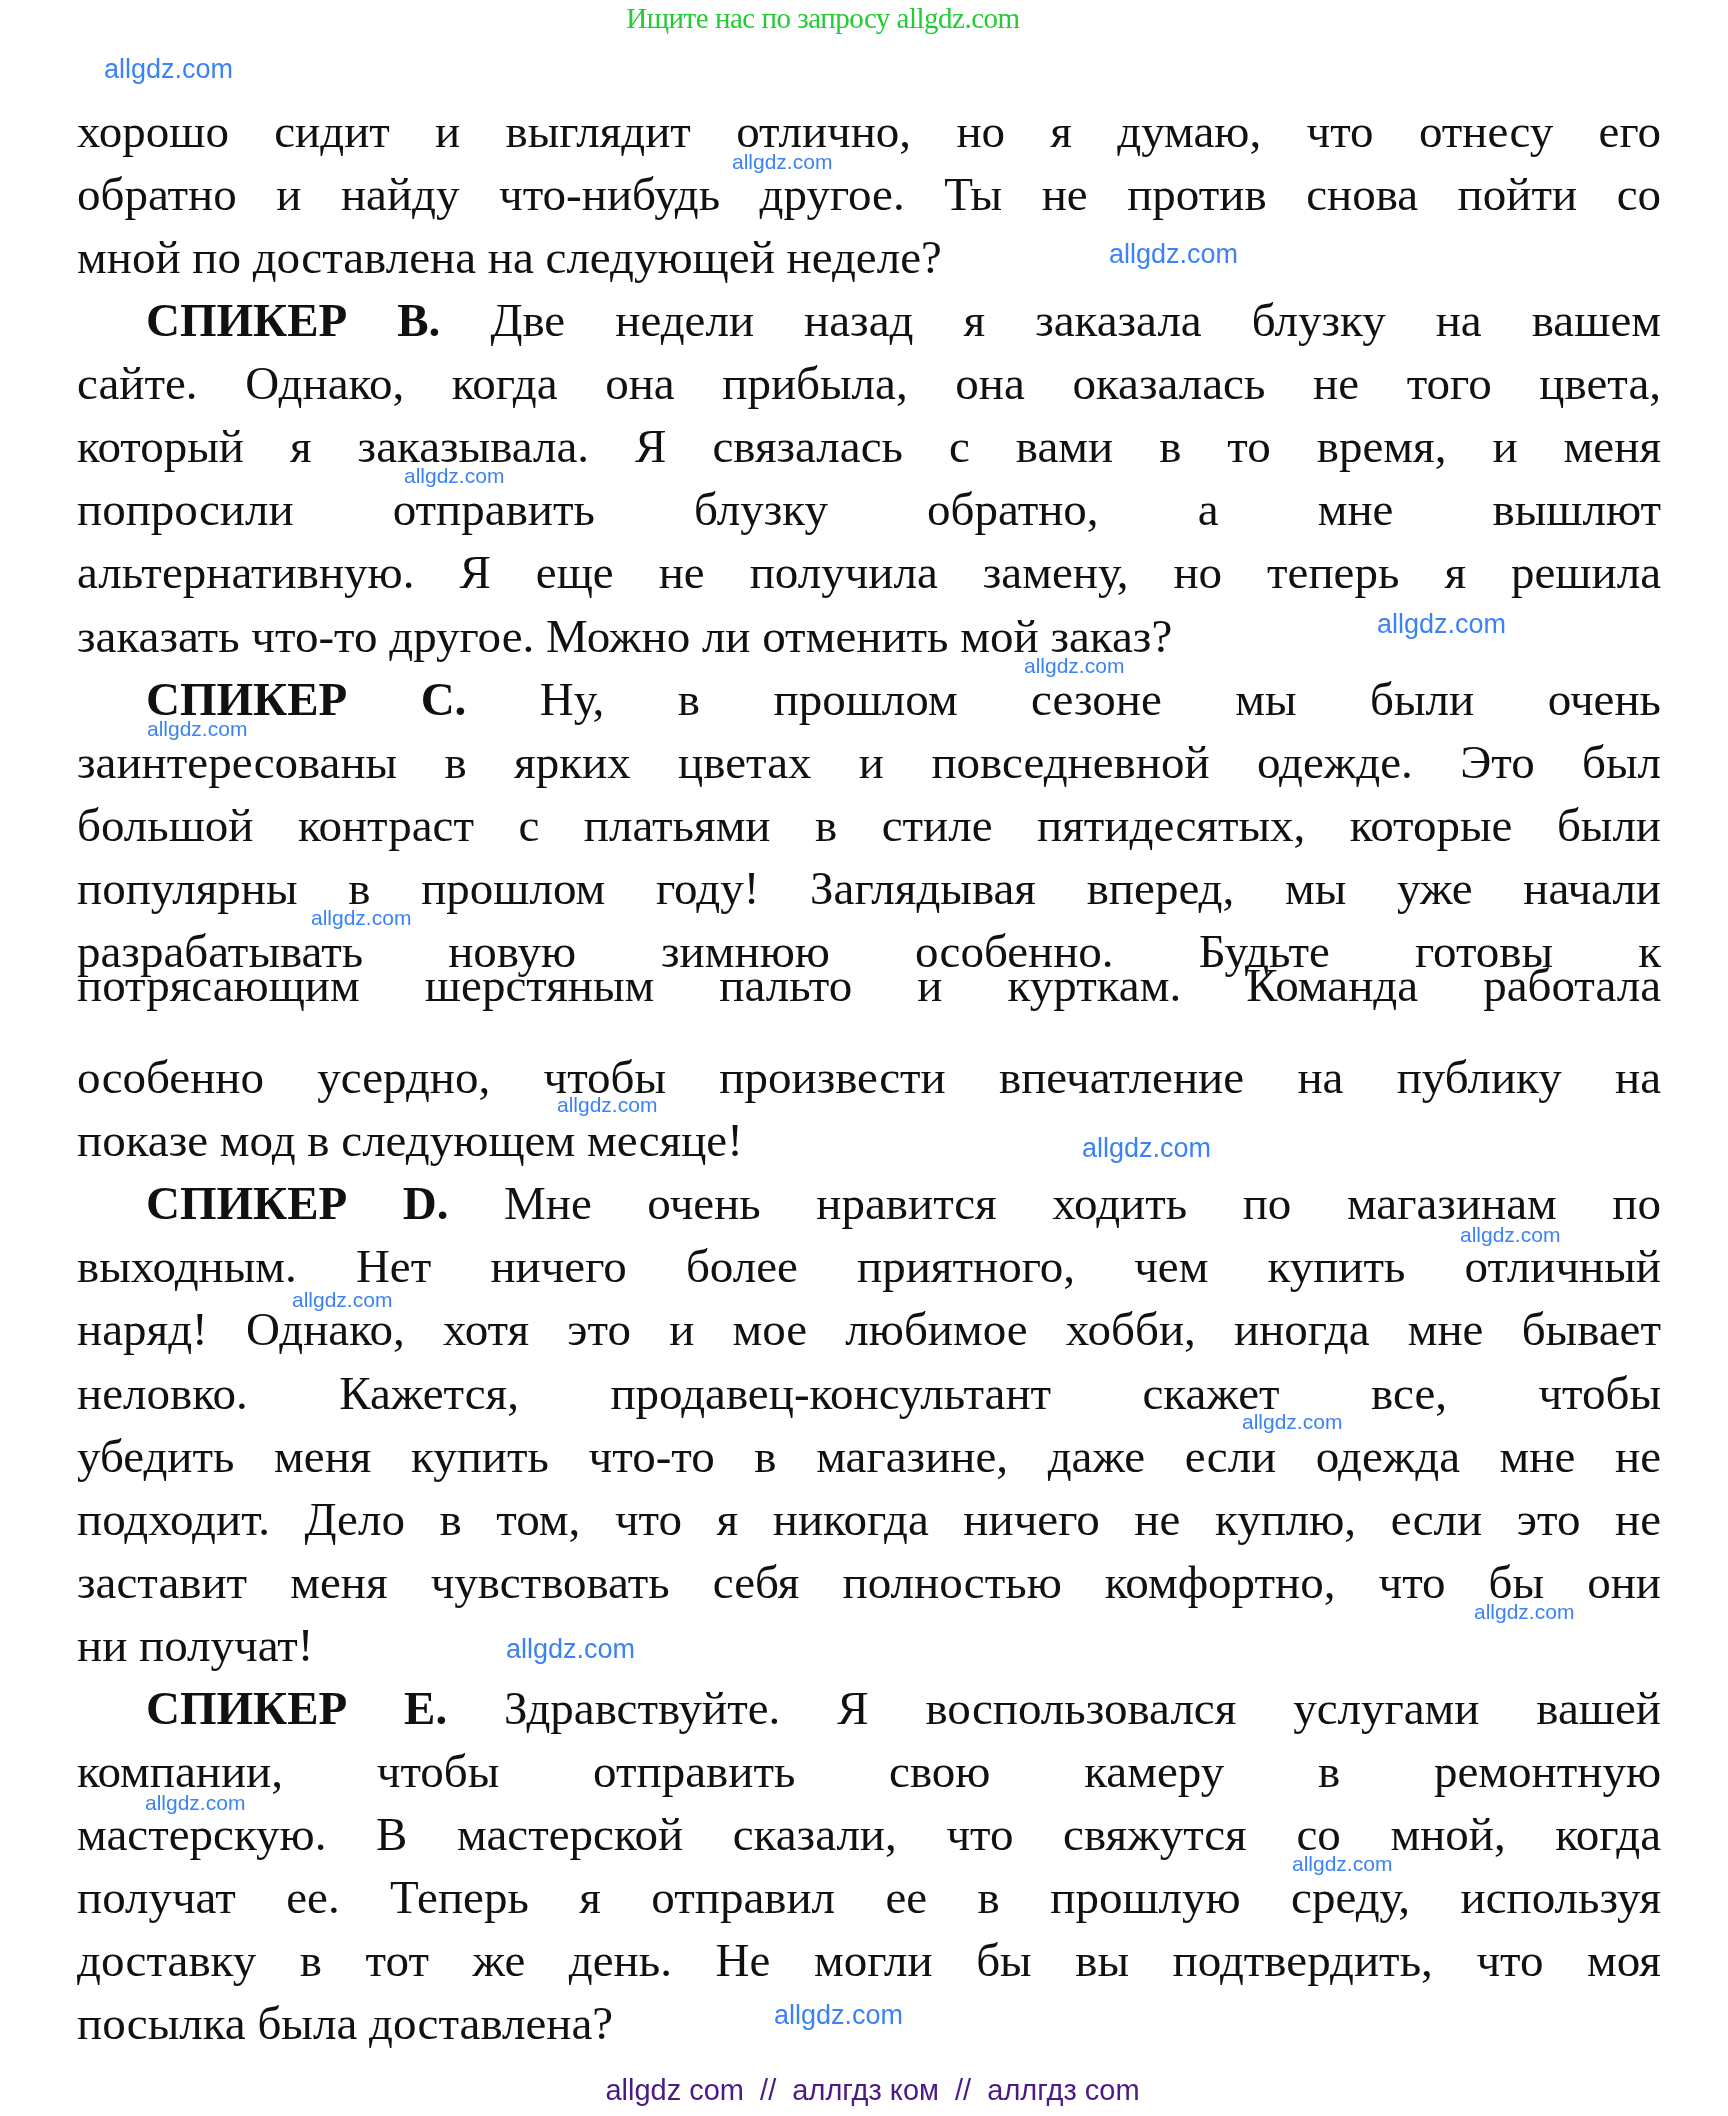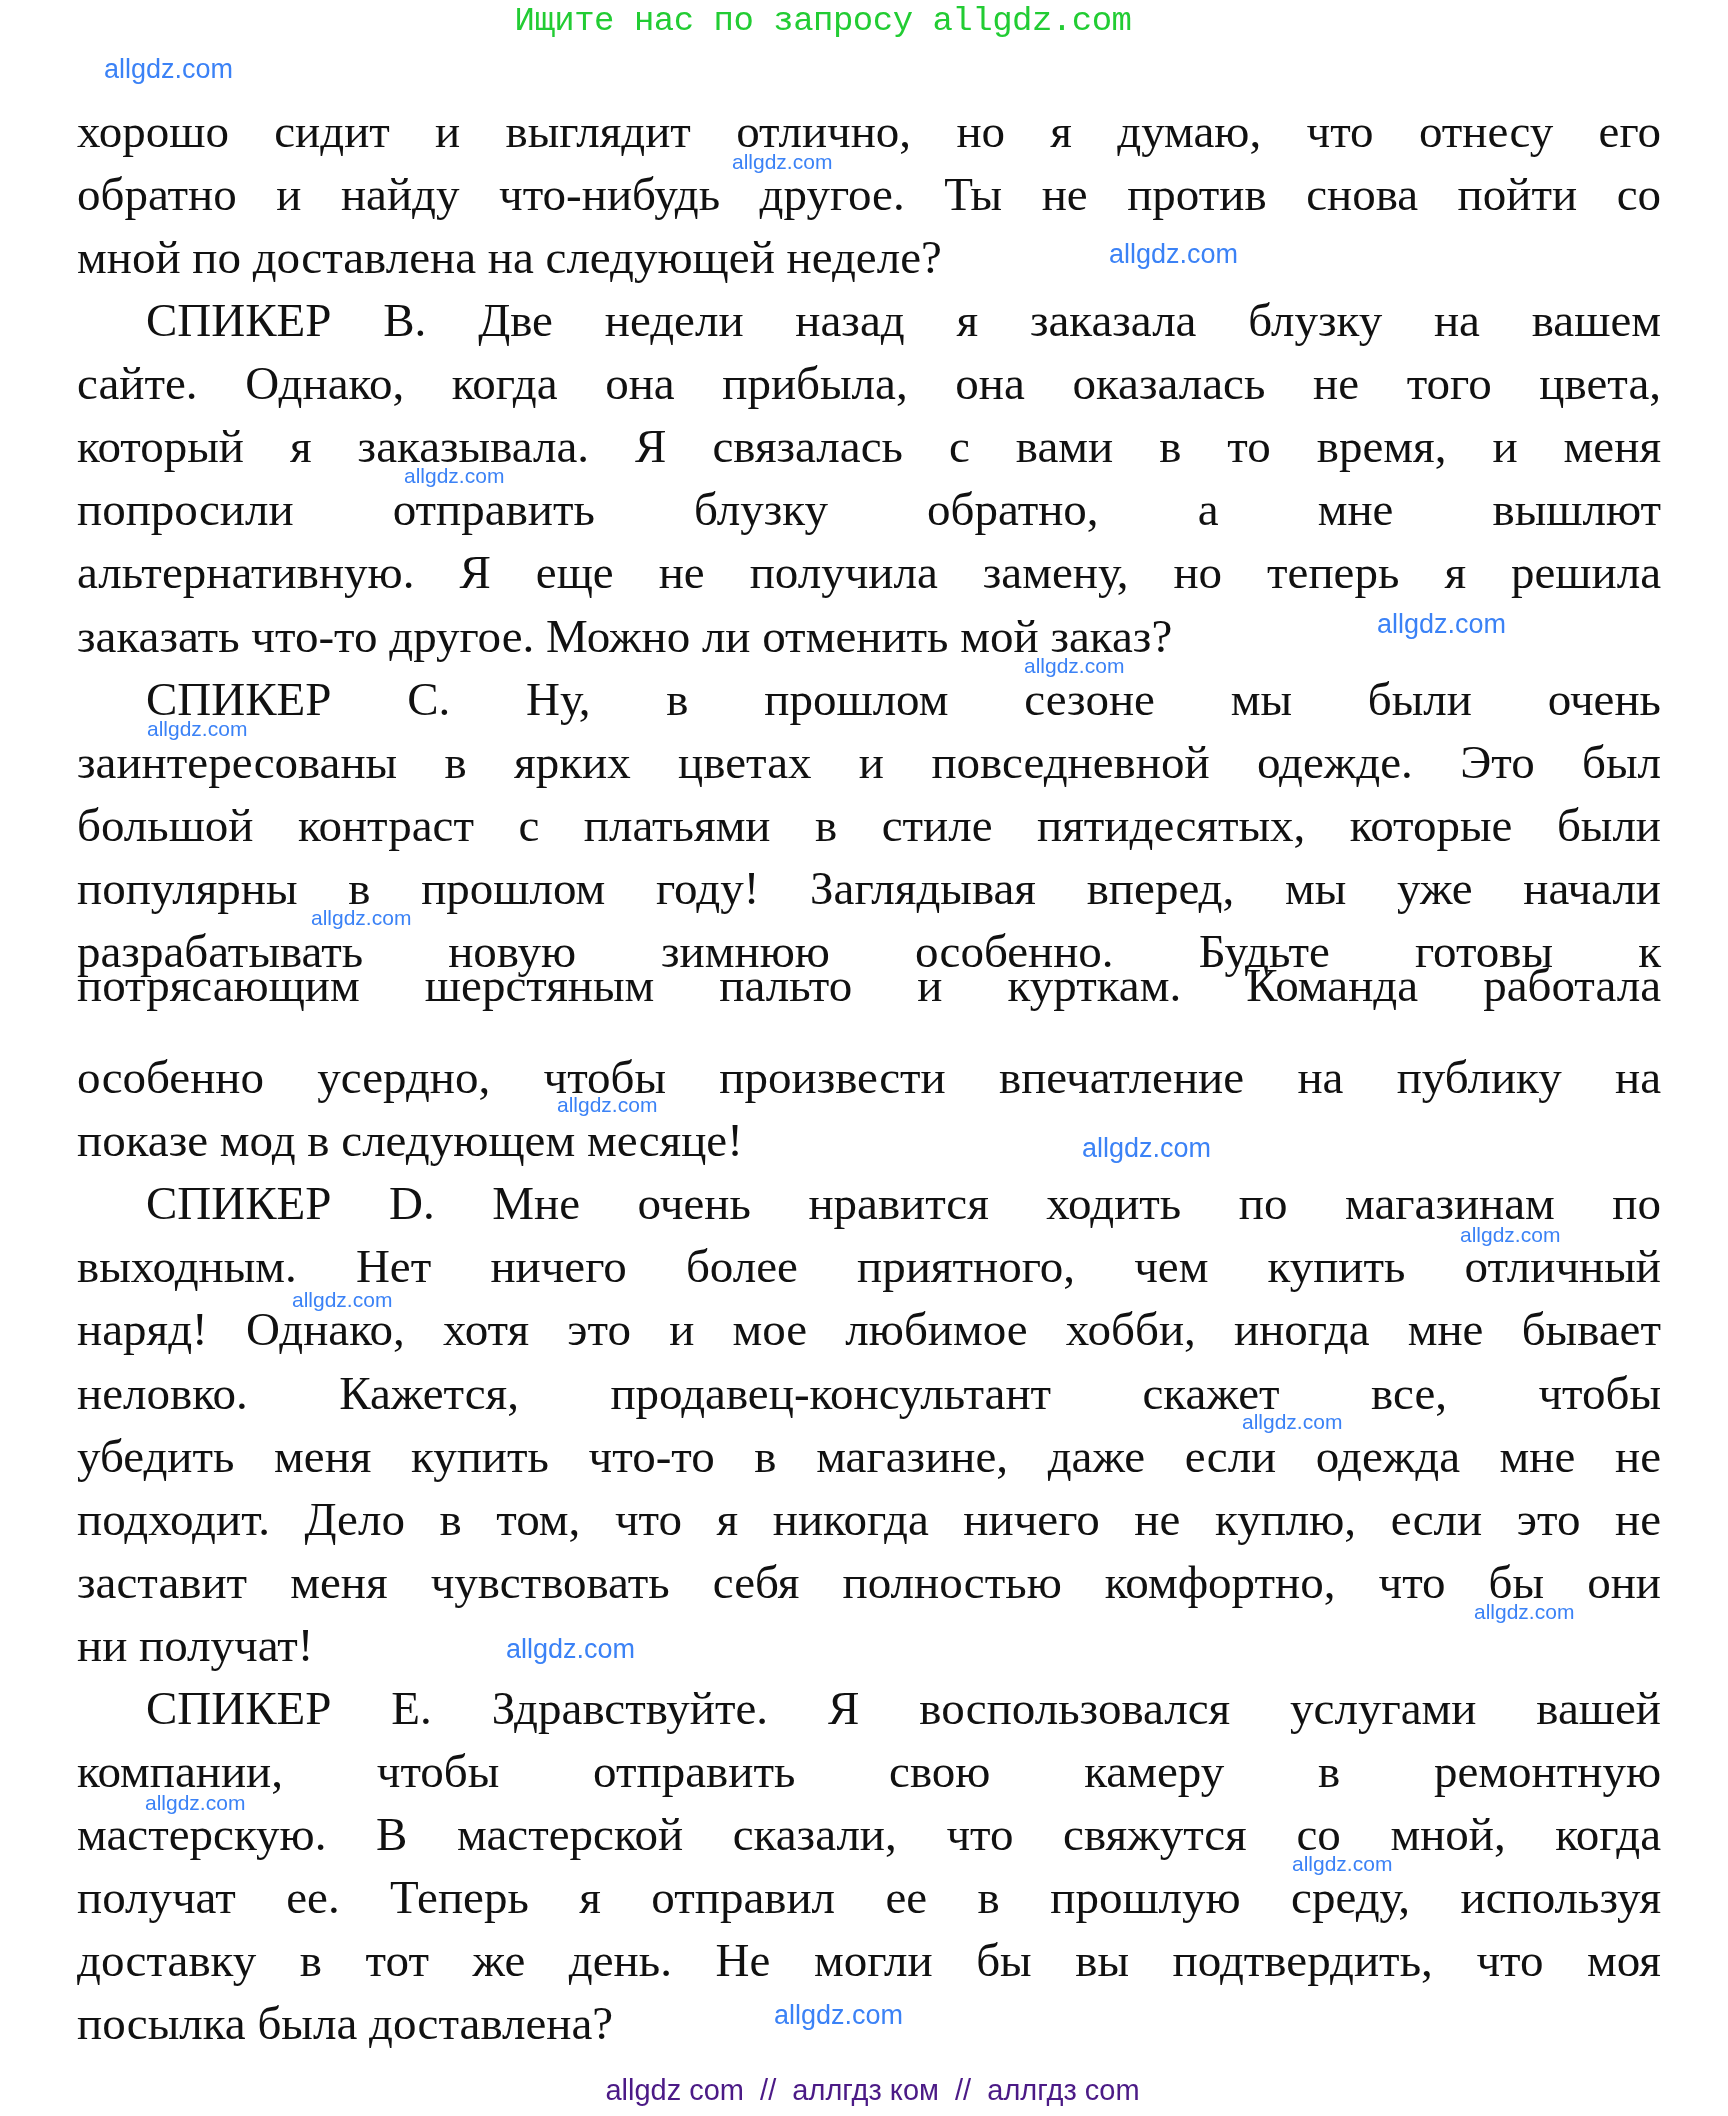--- a/index.html
+++ b/index.html
@@ -1,32 +1,32 @@
 <!DOCTYPE html>
 <html style="font-size:15px"><head>
 <meta charset="utf-8">
 <style>
   html, body { margin: 0; padding: 0; background: #ffffff; }
   body { width: 1729px; height: 2117px; position: relative; overflow: hidden; }
   .top-banner {
     position: absolute; left: 0; top: 1.9px; width: 1646px; text-align: center;
-    font-family: Liberation Mono, monospace; font-size: 34px; color: #22cc33;
+    font-family: Liberation Serif, serif; font-size: 29px; color: #22cc33;
     letter-spacing: -0.5px;
   }
   .page { position: absolute; left: 77px; top: 0; width: 1584px; }
   .line {
     position: absolute; left: 0; width: 1584px; height: 63px;
     font-family: "Liberation Serif", serif; font-size: 47px; color: #111;
     text-align: justify; text-align-last: justify; white-space: nowrap;
     line-height: 63px;
   }
   .line.last { text-align-last: left; }
   .line.indent { left: 69px; width: 1515px; }
   .line .inner { display: block; width: 100%; white-space: normal; text-align: justify; text-align-last: inherit; }
-  .speaker { font-weight: normal; }
+  .speaker { font-weight: bold; }
   .wm {
     position: absolute; font-family: "Liberation Sans", sans-serif; font-size: 21px;
     color: #3b82f6; white-space: nowrap; line-height: 1;
   }
   .wm.large { font-size: 27px; }
   .footer {
     position: absolute; left: 0; top: 2074px; width: 1729px; text-align: center;
     font-family: "Liberation Sans", sans-serif; font-size: 29px; color: #4b1a86;
     white-space: pre;
     padding-left: 8px;

